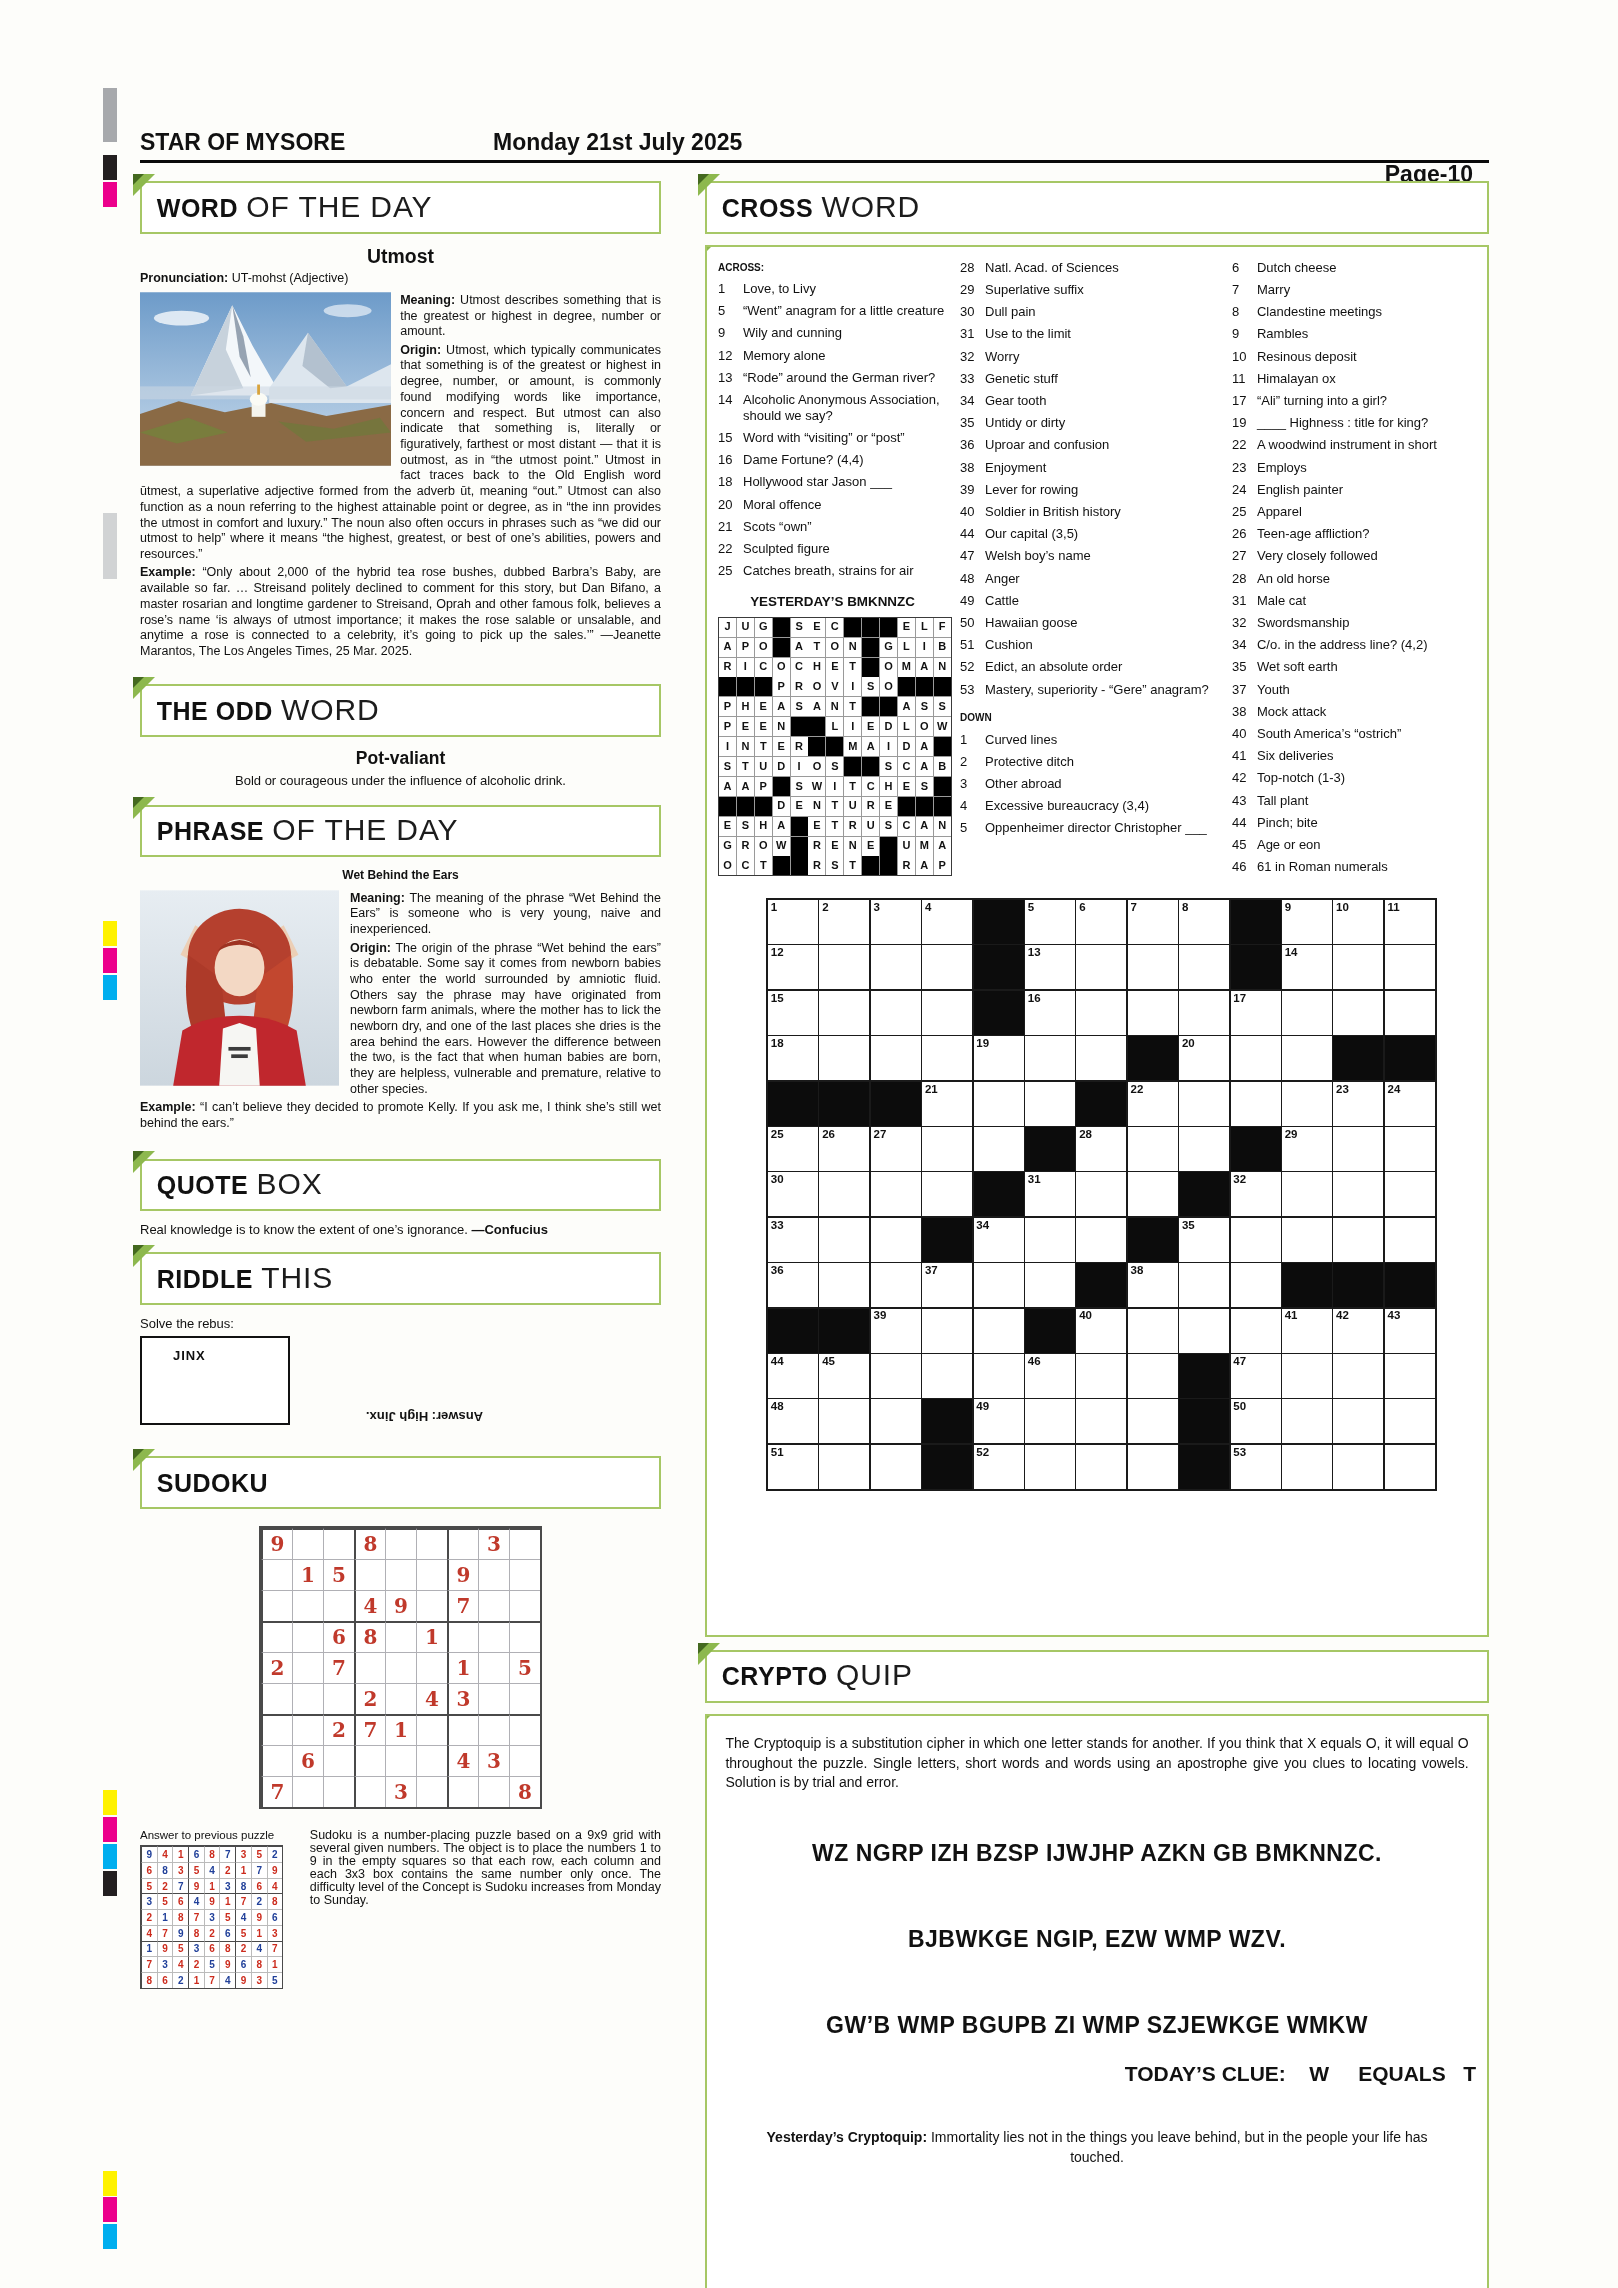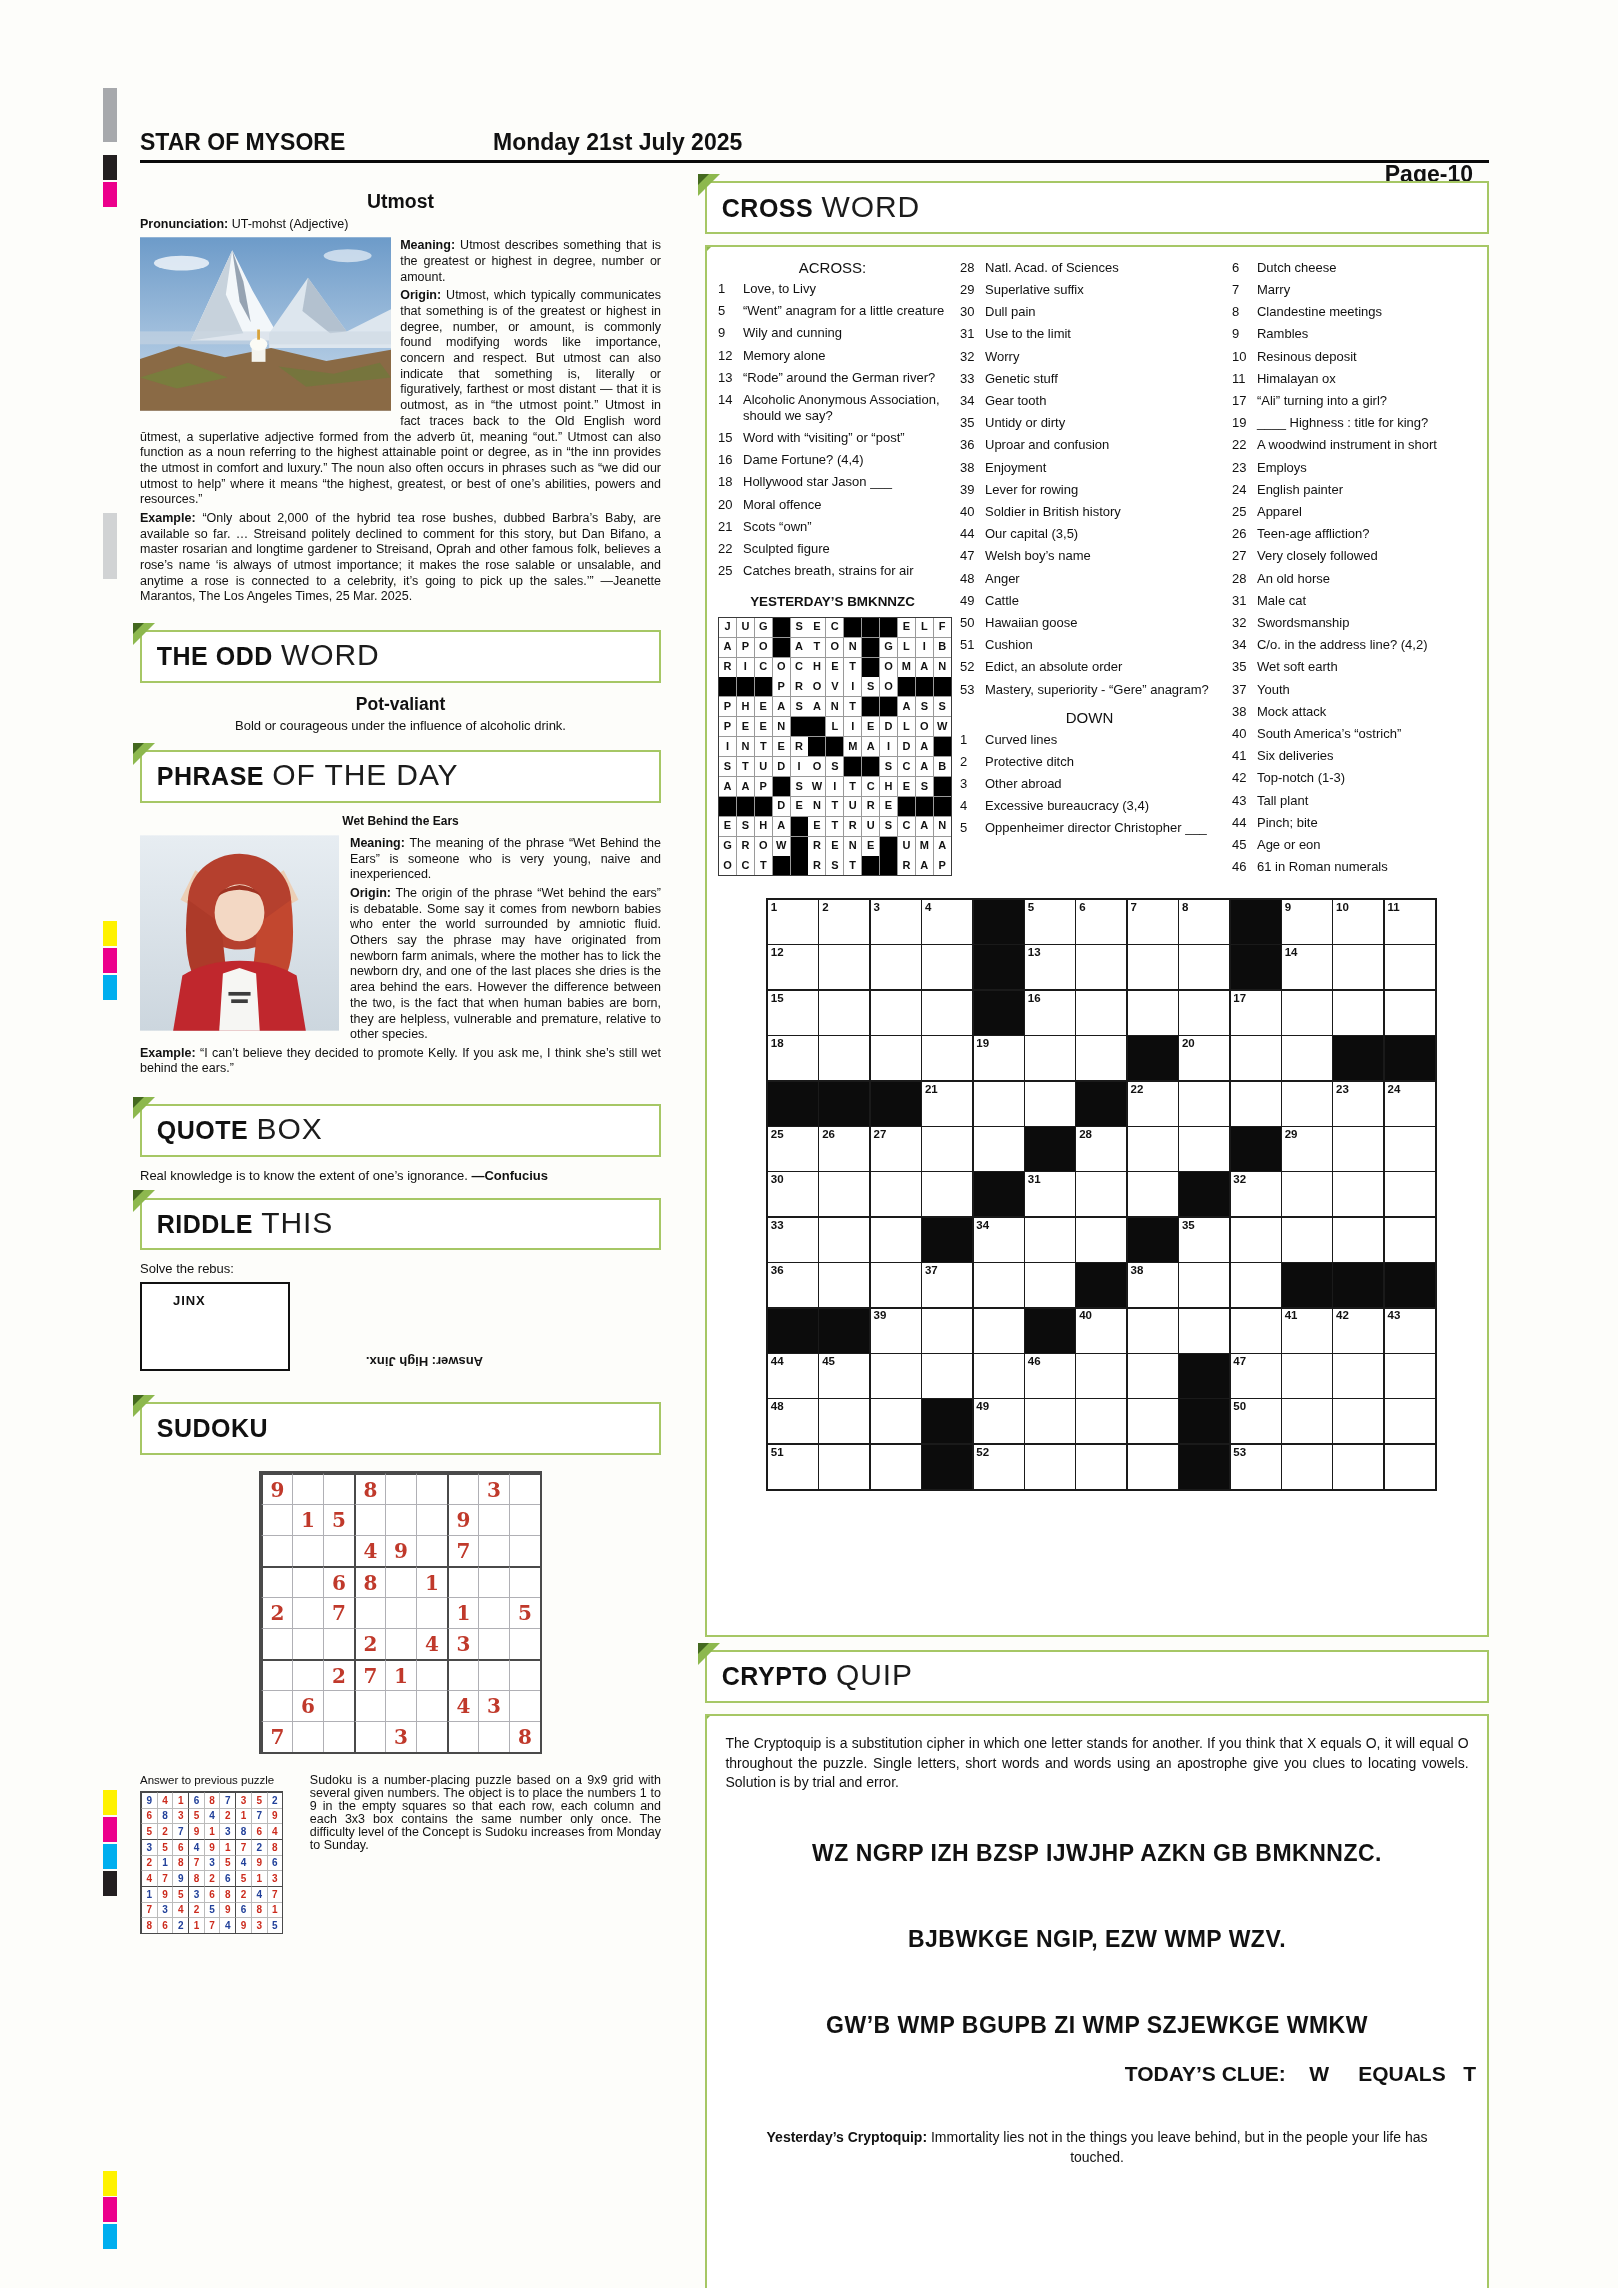--- a/index.html
+++ b/index.html
@@ -56,21 +56,21 @@
       display:flex;align-items:center;justify-content:center;font-size:10px;font-weight:bold;}
   .mcell.bl{border-left:1.7px solid #4a4a4a;} .mcell.bt{border-top:1.7px solid #4a4a4a;}
   .mg{color:#21409a;} .ms{color:#cc2b1d;}
   .sud-desc{flex:1;font-size:12.5px;line-height:13px;}
   
   .sec-frame{margin-top:1.8px;padding:13px 11px;}
   .xw-frame{height:1362px;overflow:hidden;}
   .clue-cols{display:flex;gap:13px;}
   .ccol{font-size:13px;line-height:15.7px;}
   .colA{width:229px;} .colB{width:260px;} .colC{width:245px;}
-  .list-label{font-weight:normal;font-size:15px;margin-bottom:5.5px;text-align:center;}
+  .list-label{font-weight:bold;font-size:10px;margin-bottom:5.5px;}
   .down-label{margin-top:13px;}
   .clue{display:flex;margin-bottom:6.5px;}
   .cnum{width:25px;flex-shrink:0;}
   .ctxt{flex:1;}
   .yest-label{font-weight:bold;font-size:13.4px;text-align:center;margin-top:14.8px;}
   #ans-grid{display:grid;grid-template-columns:repeat(13,17px);grid-auto-rows:19px;gap:0.9px;
       background:#9a9a9a;border:1.8px solid #3a3a3a;width:max-content;margin:7.4px auto 0;}
   .acell{background:#fff;display:flex;align-items:center;justify-content:center;
       font-size:11px;font-weight:bold;}
   .acell.blk{background:#000;}
@@ -111,20 +111,23 @@
 
   <div class="page-header">
     <span class="ph-paper">STAR OF MYSORE</span>
     <span class="ph-date">Monday 21st July 2025</span>
     <span class="ph-page">Page-10</span>
   </div>
 
   <div class="left-col">
 
     <section>
+      <div class="sec-hdr">
+        <span class="hb">WORD</span><span class="hl">OF THE DAY</span>
+      </div>
       <div class="entry-title">Utmost</div>
       <div class="pron">
         <b>Pronunciation:</b>
         <span>UT-mohst (Adjective)</span>
       </div>
       <div class="flow">
         <span class="wod-img">
           <svg width="251" height="174" viewBox="0 0 272 188" xmlns="http://www.w3.org/2000/svg">
             <defs>
               <linearGradient id="skyg" x1="0" y1="0" x2="0" y2="1">

